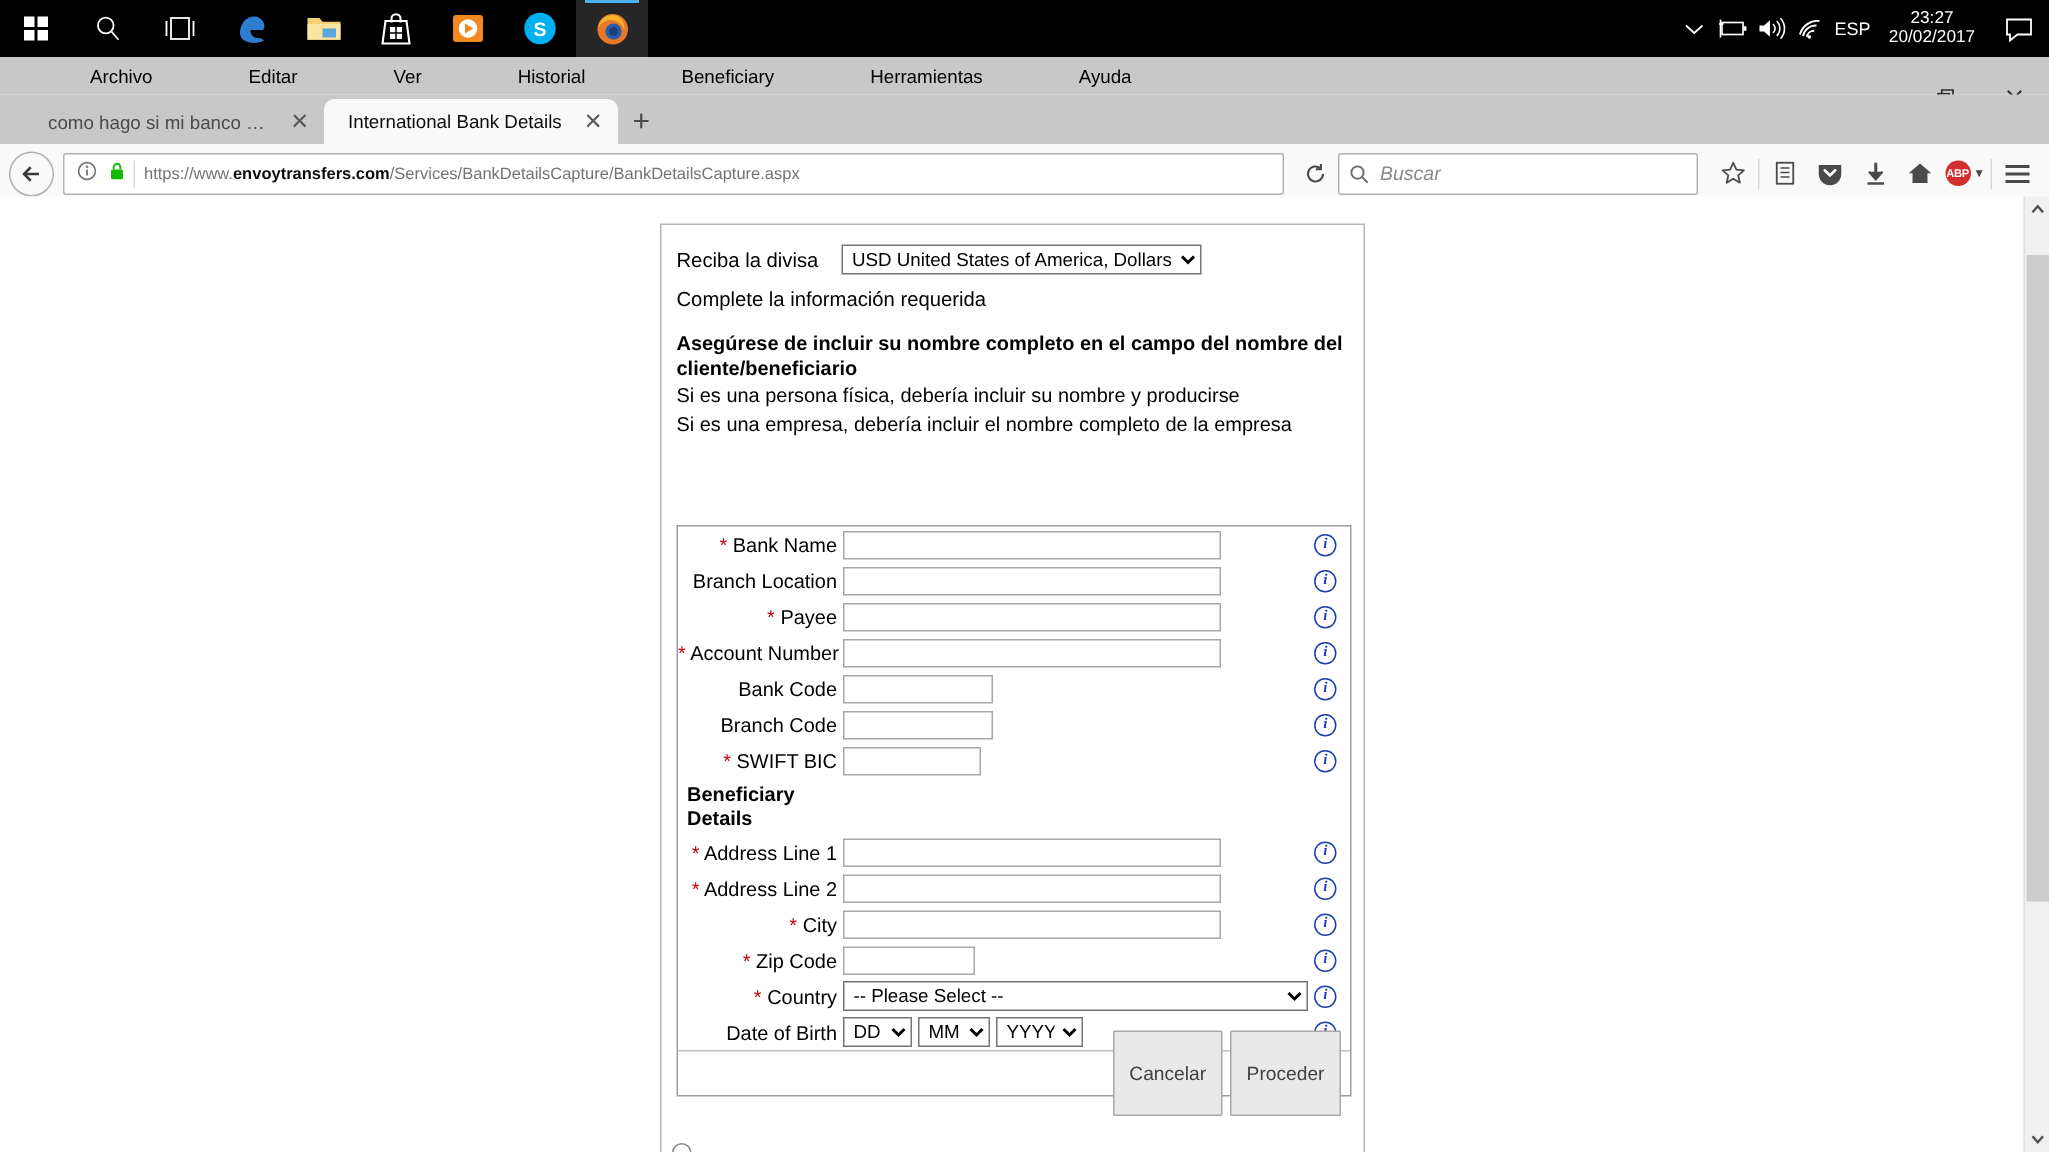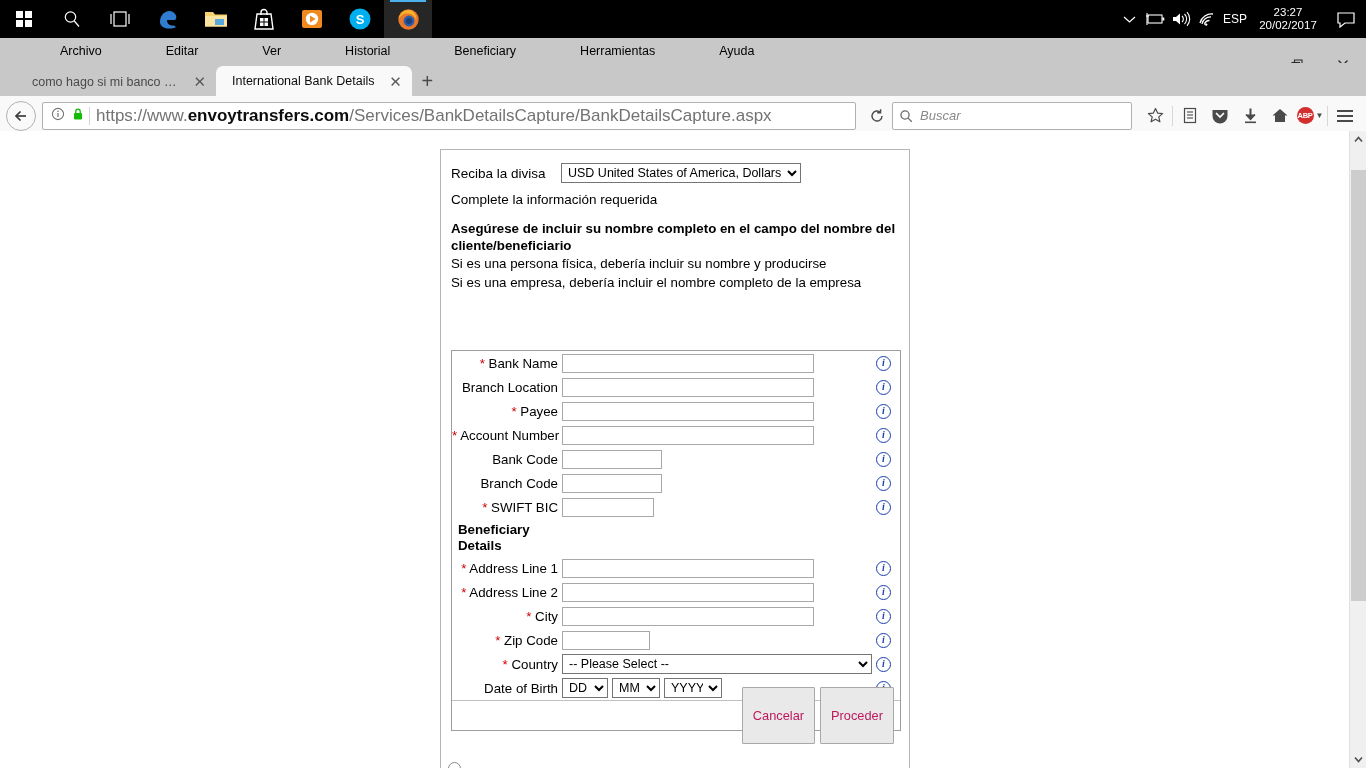--- a/index.html
+++ b/index.html
@@ -97,21 +97,21 @@
     color: #3b3b3b; font-size: 15px; margin-right: 6px; }
   #urlbar {
     flex: 1; height: 28px; background: #ffffff;
     border: 1px solid #b1b1b1; border-radius: 2px;
     display: flex; align-items: center; padding: 0 4px;
     margin-right: 6px;
   }
   .url-info { width: 22px; text-align:center; color: #737373; font-size: 12px; }
   .url-lock { width: 18px; text-align:center; color: #12bc00; font-size: 12px; }
   .url-sep { width:1px; height:18px; background:#d7d7d7; margin: 0 6px 0 2px; }
-  .url-text { font-size: 17px; color: #737373; white-space: nowrap; }
+  .url-text { font-size: 11px; color: #737373; white-space: nowrap; }
   .url-text b { color: #0c0c0d; font-weight: bold; }
   .reload-btn { width: 30px; height: 30px; display:flex; align-items:center;
     justify-content:center; color: #4a4a4a; font-size: 15px; }
   #searchbar {
     width: 240px; height: 28px; background: #ffffff;
     border: 1px solid #b1b1b1; border-radius: 2px;
     display: flex; align-items: center; padding: 0 6px; margin-right: 8px;
   }
   .search-ph { font-size: 13px; color: #8a8a8a; font-style: italic; margin-left: 7px; }
   .tool-ico { width: 30px; height: 30px; display:flex; align-items:center;
@@ -211,21 +211,21 @@
     padding: 3px 0 2px 6px; line-height: 16px;
   }
   #card-footer {
     border-top: 1px solid #c0c0c0; background: #ffffff;
     height: 30px; display: flex; align-items: center;
     justify-content: flex-end; padding-right: 6px; gap: 5px;
   }
   .btn {
     font-family: "Liberation Sans", sans-serif; font-size: 12.8px;
     background: #e9e9e9; border: 1px solid #a8a8a8;
-    color: #be185d; padding: 20px 10px; border-radius: 1px;
+    color: #404040; padding: 20px 10px; border-radius: 1px;
   }
   .bottom-radio-clip {
     position: absolute; left: 448px; top: 762px;
     width: 13px; height: 6px; overflow: hidden;
   }
   .bottom-radio-clip i {
     display:block; width: 13px; height: 13px; border-radius: 50%;
     border: 1.5px solid #8a8a8a; background: #fff; box-sizing: border-box;
   }
 

